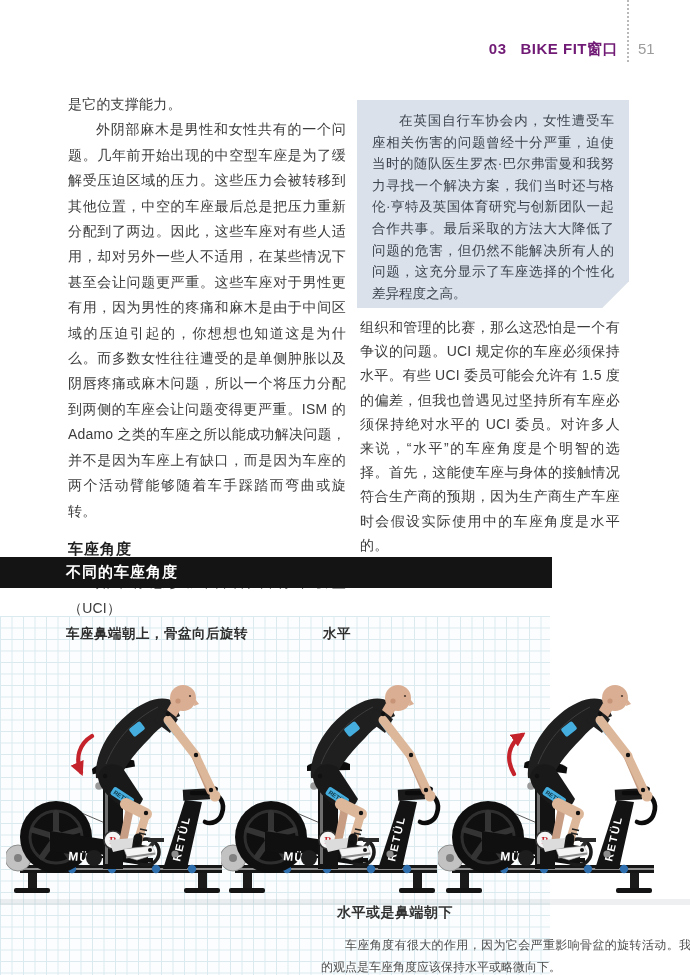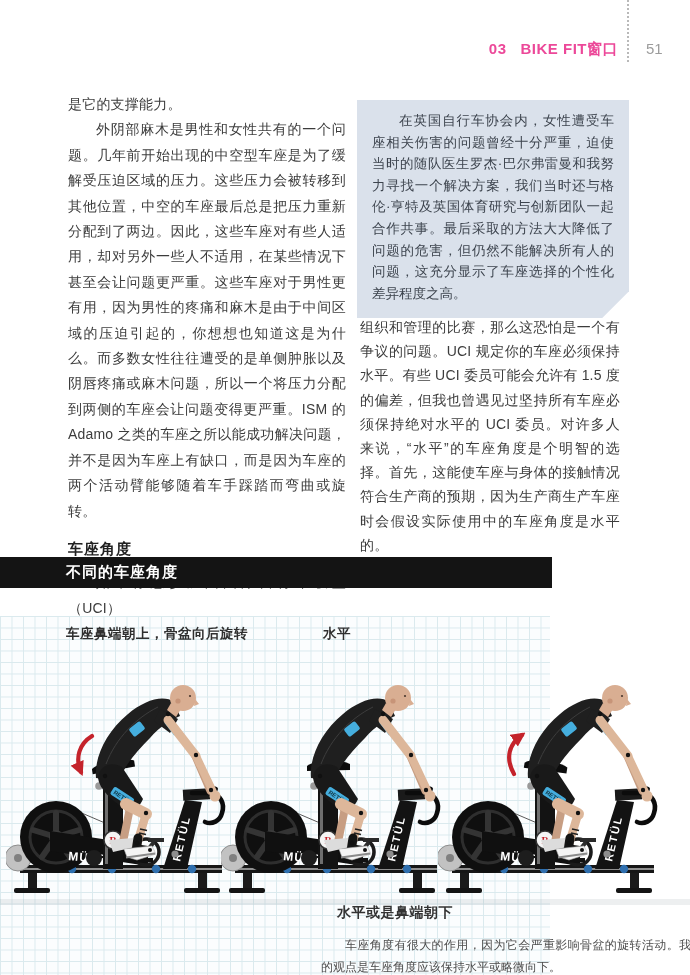--- a/index.html
+++ b/index.html
@@ -1,35 +1,35 @@
 <!DOCTYPE html>
 <html lang="zh"><head>
 <meta charset="utf-8">
 <style>
   html,body{margin:0;padding:0;background:#ffffff;}
   .page{position:relative;width:690px;height:975px;background:#ffffff;overflow:hidden;
         font-family:"Liberation Sans",sans-serif;color:#3c3c3c;}
 
   
   .hdr-title{position:absolute;top:40px;left:0;width:618px;text-align:right;
-             font-size:15px;font-weight:bold;color:#ec4899;letter-spacing:.5px;}
+             font-size:15px;font-weight:bold;color:#701a75;letter-spacing:.5px;}
   .hdr-title .chap{margin-right:14px;}
   .hdr-divider{position:absolute;top:0;left:627px;height:62px;width:0;
                border-left:2px dotted #b9b9b9;}
-  .hdr-pageno{position:absolute;top:40px;left:638px;font-size:15px;color:#9c9c9c;margin-left:8px;}
+  .hdr-pageno{position:absolute;top:40px;left:638px;font-size:15px;color:#9c9c9c;}
 
   
   .col-left{position:absolute;left:68px;top:92px;width:278px;
             font-size:14px;line-height:25.4px;text-align:justify;letter-spacing:.2px;}
   .col-left p{margin:0;}
   .col-left p.indent{text-indent:2em;}
   .col-left h3{margin:12px 0 9px 0;font-size:15px;color:#222;letter-spacing:1px;}
 
   .note-box{position:absolute;left:357px;top:100px;width:272px;box-sizing:border-box;
-            background:#dae1eb;padding:10px 15px 14px 15px;
+            background:#dae1eb;padding:10px 15px 4px 15px;
             clip-path:polygon(0 0,100% 0,100% calc(100% - 27px),calc(100% - 27px) 100%,0 100%);
             font-family:"Liberation Serif","DejaVu Serif",serif;
             font-size:13.5px;line-height:21.6px;color:#3d444e;text-align:justify;}
   .note-box p{margin:0;text-indent:2em;}
 
   .col-right{position:absolute;left:348px;top:303px;width:284px;
              font-size:14px;line-height:24.2px;text-align:justify;letter-spacing:.2px;}
   .col-right p{margin:12px;}
 
   

